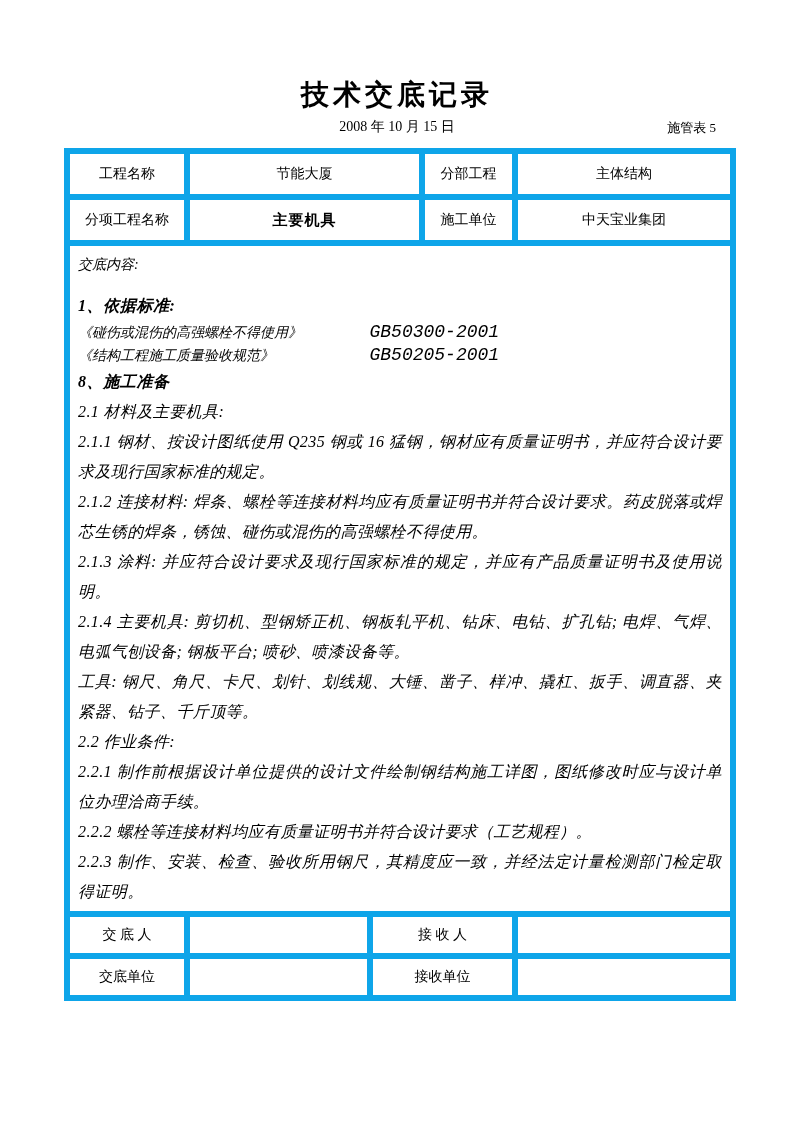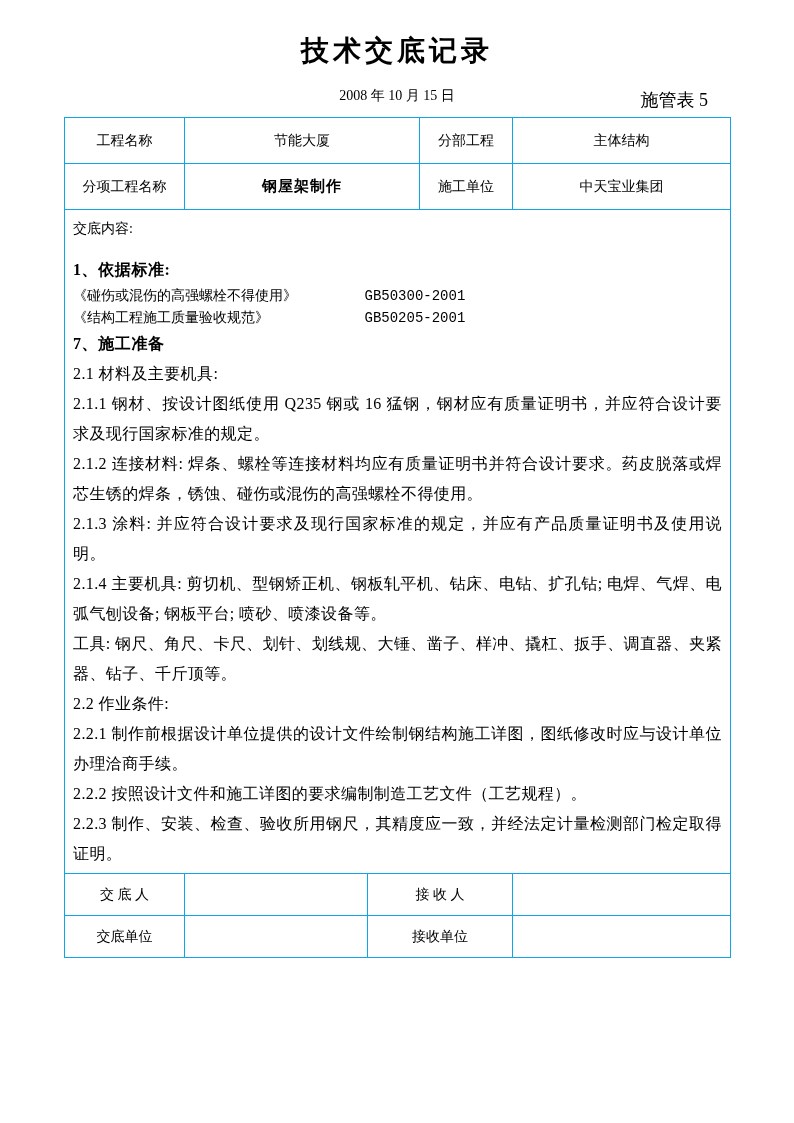--- a/index.html
+++ b/index.html
@@ -16,49 +16,51 @@
   .doc { position: absolute; left: 64px; top: 0; width: 666px; }
 
   .title {
     padding-top: 36px;
     text-align: center;
     font-family: "Liberation Sans", "DejaVu Sans", sans-serif;
     font-weight: 700;
     font-size: 28px;
     letter-spacing: 4px;
     line-height: 30px;
+    margin-top: 44px;
   }
 
-  .meta { position: relative; margin-top: 20px; height: 20px; font-size: 14px; }
+  .meta { position: relative; margin-top: 7px; height: 20px; font-size: 14px; }
   .date { display: block; text-align: center; line-height: 20px; }
-  .form-no { position: absolute; right: 22px; top: 2px; font-size: 18px; }
+  .form-no { position: absolute; right: 14px; top: 2px; font-size: 13px; }
 
   table.doc-table {
     width: 666px;
     border-collapse: collapse;
     table-layout: fixed;
     margin-top: 11px;
   }
   td {
-    border: 1px solid #0ea5e9;
+    border: 6px solid #0ea5e9;
     font-size: 14px;
     text-align: center;
     vertical-align: middle;
     padding: 2px 4px;
     overflow: hidden;
     word-break: break-all;
   }
   tr.hrow { height: 46px; }
   tr.frow { height: 42px; }
 
   td.content-td {
     height: 634px;
     text-align: left;
     vertical-align: top;
     padding: 9px 8px 4px 8px;
+    font-style: italic;
   }
 
   .bold-cell {
     font-family: "Liberation Sans", "DejaVu Sans", sans-serif;
     font-weight: 700;
     font-size: 15px;
     letter-spacing: 1px;
   }
 
   .content-heading { font-size: 14px; line-height: 20px; margin: 0 0 16px 0; }
@@ -67,21 +69,21 @@
     font-size: 16px;
     line-height: 30px;
     margin: 0;
     text-align: justify;
     letter-spacing: 0.4px;
   }
   .section-head { font-weight: 700; letter-spacing: 0.6px; }
 
   .std-row { font-size: 14px; line-height: 22px; margin: 0; }
   .std-name { display: inline-block; min-width: 288px; }
-  .std-code { font-family: "Liberation Mono", "DejaVu Sans Mono", monospace; font-size: 14px; }
+  .std-code { font-family: "Liberation Mono", "DejaVu Sans Mono", monospace; font-size: 18px; }
 </style>
 </head>
 <body>
 
 <div class="page">
   <div class="doc">
 
     <div class="title">技术交底记录</div>
 
     <div class="meta">
@@ -101,51 +103,51 @@
       <tbody>
           <tr class="hrow">
         <td>工程名称</td>
         <td colspan="2">节能大厦</td>
         <td>分部工程</td>
         <td>主体结构</td>
       </tr>
 
       <tr class="hrow">
         <td>分项工程名称</td>
-        <td colspan="2" class="bold-cell">钢屋架制作</td>
+        <td colspan="2" class="bold-cell">主要机具</td>
         <td>施工单位</td>
         <td>中天宝业集团</td>
       </tr>
 
       <tr>
         <td colspan="5" class="content-td">
           <p class="content-heading">交底内容:</p>
 
           <p class="para section-head">1、依据标准:</p>
 
           <p class="std-row">
             <span class="std-name">《碰伤或混伤的高强螺栓不得使用》</span>
             <span class="std-code">GB50300-2001</span>
           </p>
           <p class="std-row">
             <span class="std-name">《结构工程施工质量验收规范》</span>
             <span class="std-code">GB50205-2001</span>
           </p>
 
-          <p class="para section-head">7、施工准备</p>
+          <p class="para section-head">8、施工准备</p>
 
           <p class="para">2.1 材料及主要机具:</p>
           <p class="para">2.1.1 钢材、按设计图纸使用 Q235 钢或 16 猛钢，钢材应有质量证明书，并应符合设计要求及现行国家标准的规定。</p>
           <p class="para">2.1.2 连接材料: 焊条、螺栓等连接材料均应有质量证明书并符合设计要求。药皮脱落或焊芯生锈的焊条，锈蚀、碰伤或混伤的高强螺栓不得使用。</p>
           <p class="para">2.1.3 涂料: 并应符合设计要求及现行国家标准的规定，并应有产品质量证明书及使用说明。</p>
           <p class="para">2.1.4 主要机具: 剪切机、型钢矫正机、钢板轧平机、钻床、电钻、扩孔钻; 电焊、气焊、电弧气刨设备; 钢板平台; 喷砂、喷漆设备等。</p>
           <p class="para">工具: 钢尺、角尺、卡尺、划针、划线规、大锤、凿子、样冲、撬杠、扳手、调直器、夹紧器、钻子、千斤顶等。</p>
           <p class="para">2.2 作业条件:</p>
           <p class="para">2.2.1 制作前根据设计单位提供的设计文件绘制钢结构施工详图，图纸修改时应与设计单位办理洽商手续。</p>
-          <p class="para">2.2.2 按照设计文件和施工详图的要求编制制造工艺文件（工艺规程）。</p>
+          <p class="para">2.2.2 螺栓等连接材料均应有质量证明书并符合设计要求（工艺规程）。</p>
           <p class="para">2.2.3 制作、安装、检查、验收所用钢尺，其精度应一致，并经法定计量检测部门检定取得证明。</p>
         </td>
       </tr>
 
       <tr class="frow">
         <td>交 底 人</td>
         <td></td>
         <td colspan="2">接 收 人</td>
         <td></td>
       </tr>

